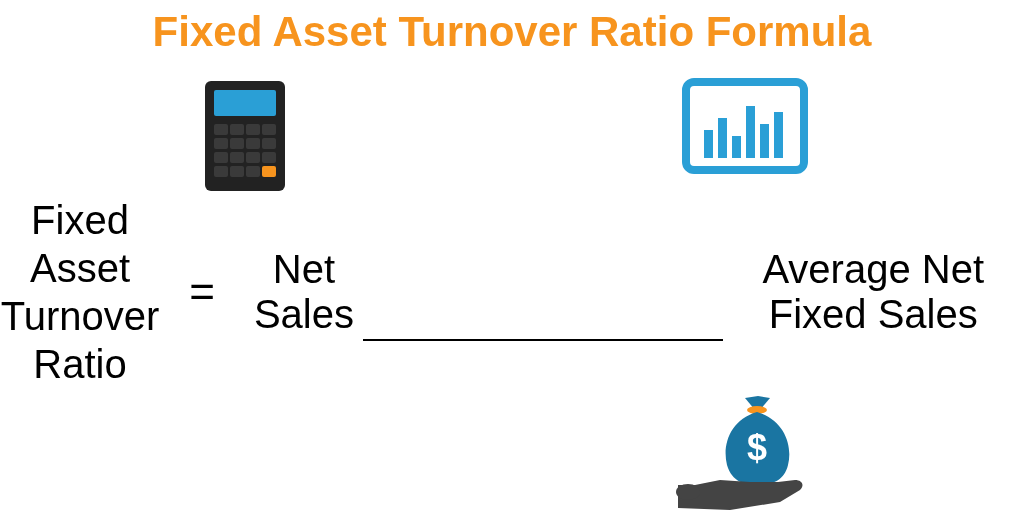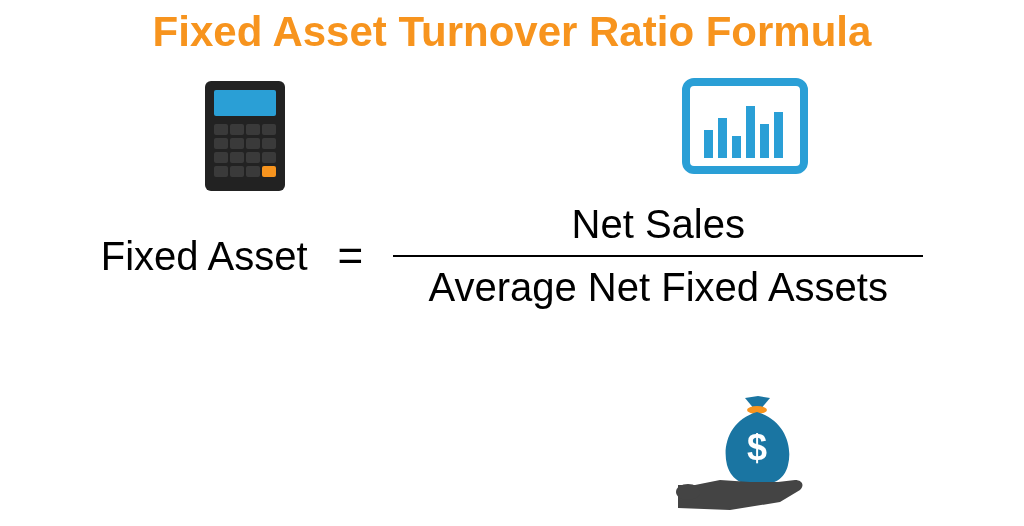--- a/index.html
+++ b/index.html
@@ -44,22 +44,22 @@
       color: #000000;
       text-align: center;
       line-height: 1.2;
     }
     .equals {
       font-size: 44px;
       color: #000000;
     }
     .fraction {
       display: flex;
-      flex-direction: column;
-      align-items: center;
+      flex-direction: row;
+      align-items: flex-end;
     }
     .numerator, .denominator {
       font-size: 40px;
       color: #000000;
       padding: 6px 0;
       text-align: center;
     }
     .fraction-bar {
       width: 530px;
       height: 2px;
@@ -114,26 +114,27 @@
         <rect x="80" y="48" width="9" height="34"></rect>
         <rect x="94" y="36" width="9" height="46"></rect>
       </g>
     </svg>
   </div>
 </div>
 
 <div class="formula-row">
   <div class="lhs">
     <div>Fixed Asset</div>
+    <div>Turnover Ratio</div>
   </div>
   <div class="equals">=</div>
   <div class="fraction">
     <div class="numerator">Net Sales</div>
     <div class="fraction-bar"></div>
-    <div class="denominator">Average Net Fixed Assets</div>
+    <div class="denominator">Average Net Fixed Sales</div>
   </div>
 </div>
 
 <div class="money-icon">
   <svg width="160" height="130" viewBox="0 0 160 130">
     <g>
       <path d="M95 20 L85 8 L98 6 L110 8 L100 20 Z" fill="#1a75a2"></path>
       <ellipse cx="97" cy="20" rx="10" ry="4" fill="#f7941e"></ellipse>
       <path d="M97 22 C70 30 62 55 67 75 C72 92 85 95 97 95 C110 95 124 92 128 75 C133 55 124 30 97 22 Z" fill="#1a75a2"></path>
       <text x="97" y="70" text-anchor="middle" font-size="36" font-weight="bold" fill="#ffffff" font-family="Arial">$</text>

